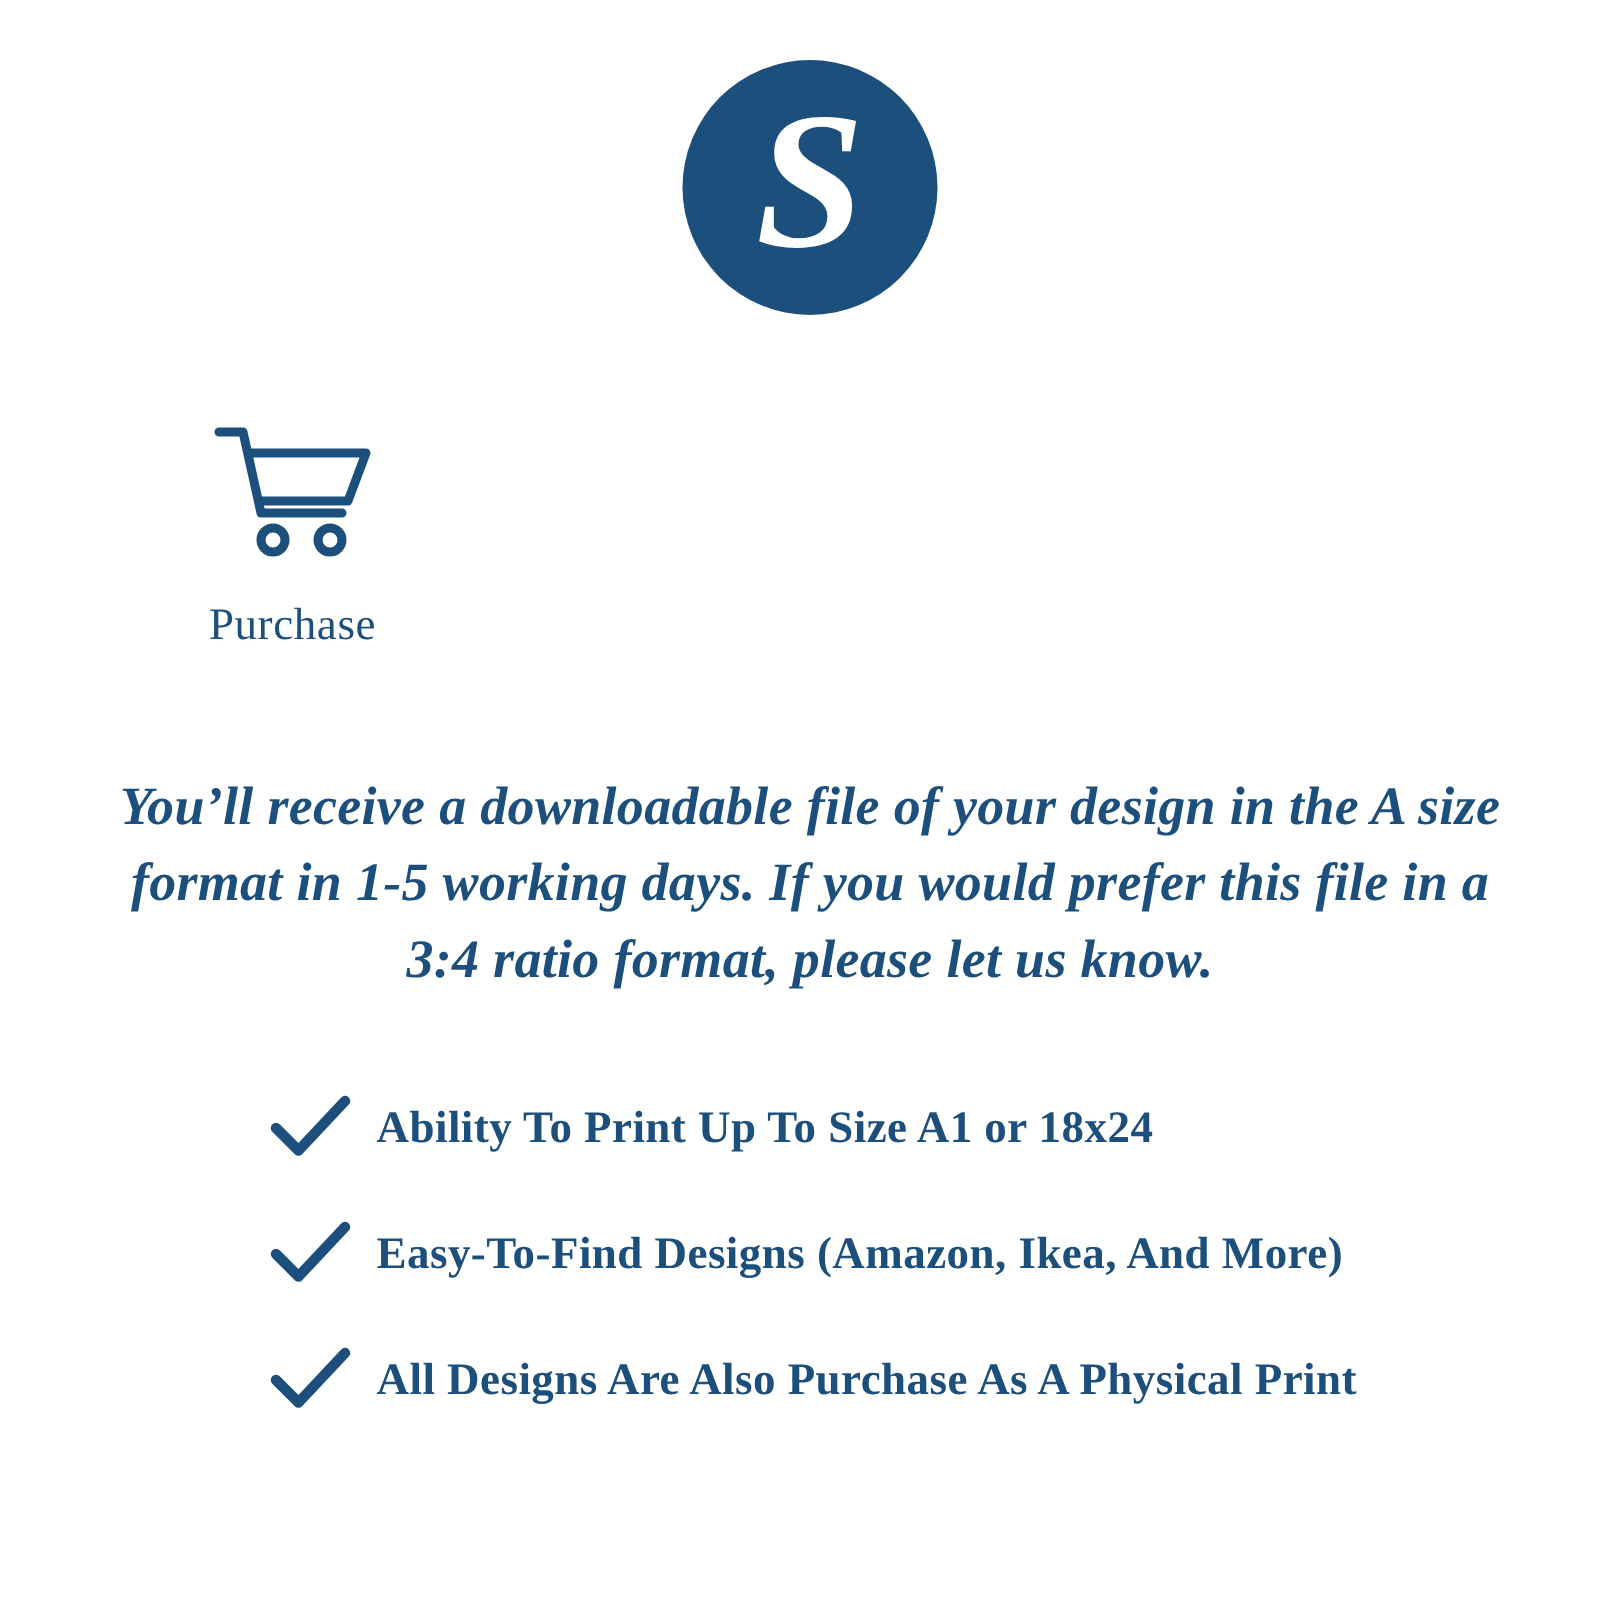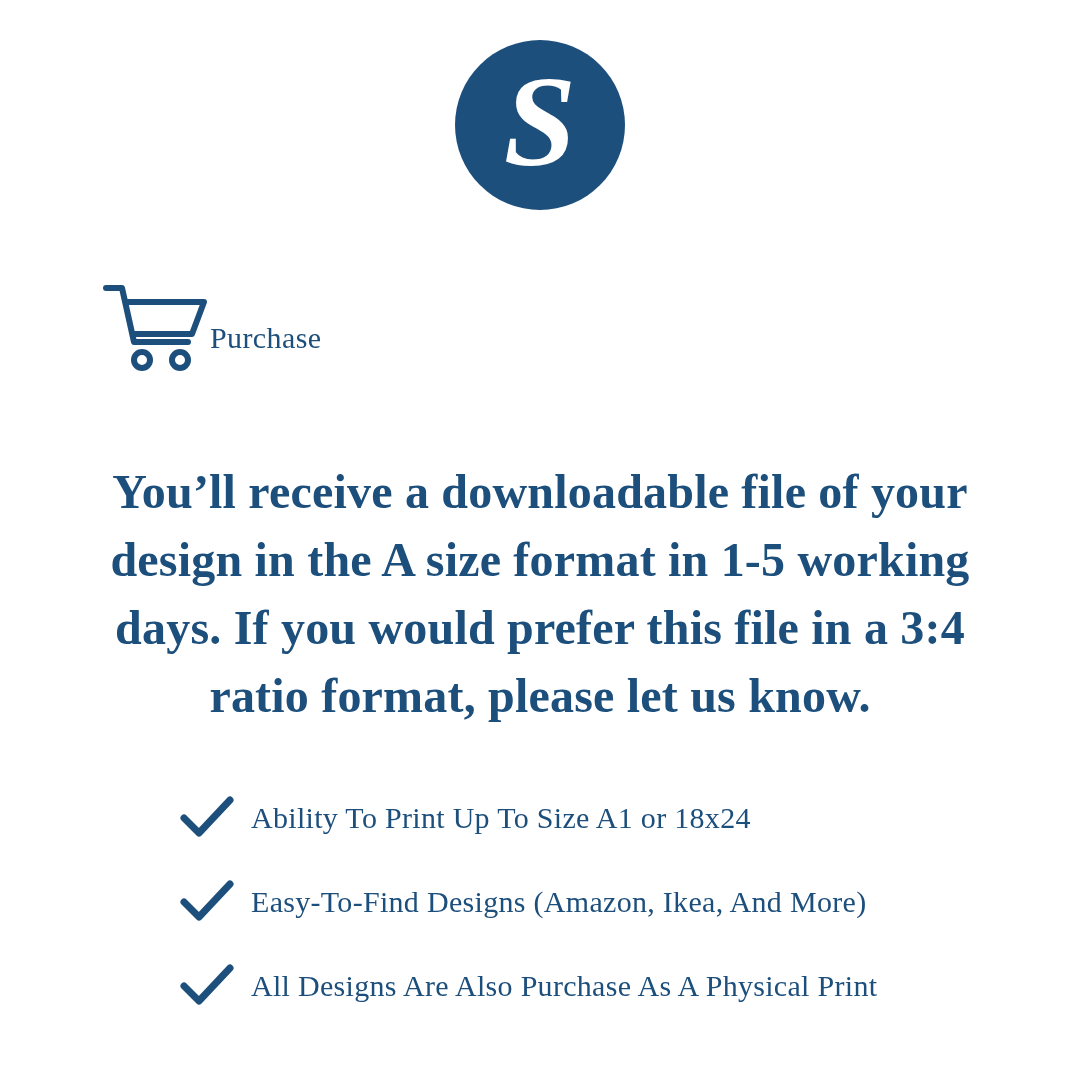--- a/index.html
+++ b/index.html
@@ -56,21 +56,21 @@
   .steps {
     margin-top: 66px;
     width: 880px;
     display: flex;
     justify-content: space-between;
     align-items: flex-start;
   }
   .step {
     width: 190px;
     display: flex;
-    flex-direction: row;
+    flex-direction: column;
     align-items: center;
   }
   .step-icon {
     height: 104px;
     display: flex;
     align-items: center;
     justify-content: center;
   }
   .step-label {
     margin-top: 20px;
@@ -80,35 +80,37 @@
     font-family: "Liberation Serif", serif;
   }
 
   
   .headline {
     margin-top: 78px;
     width: 940px;
     text-align: center;
     font-family: "Liberation Serif", serif;
     font-weight: 700;
-    font-size: 48px;
+    font-size: 36px;
     line-height: 1.42;
     color: #1d4f7c;
     letter-spacing: 0.2px;
+    font-style: italic;
   }
 
   
   .bullets {
     margin-top: 64px;
     width: 790px;
     display: flex;
     flex-direction: column;
     gap: 38px;
     padding-left: 20px;
     box-sizing: border-box;
+    font-weight: bold;
   }
   .bullet {
     display: flex;
     align-items: center;
   }
   .check {
     width: 86px;
     flex: 0 0 86px;
     display: flex;
     align-items: center;

